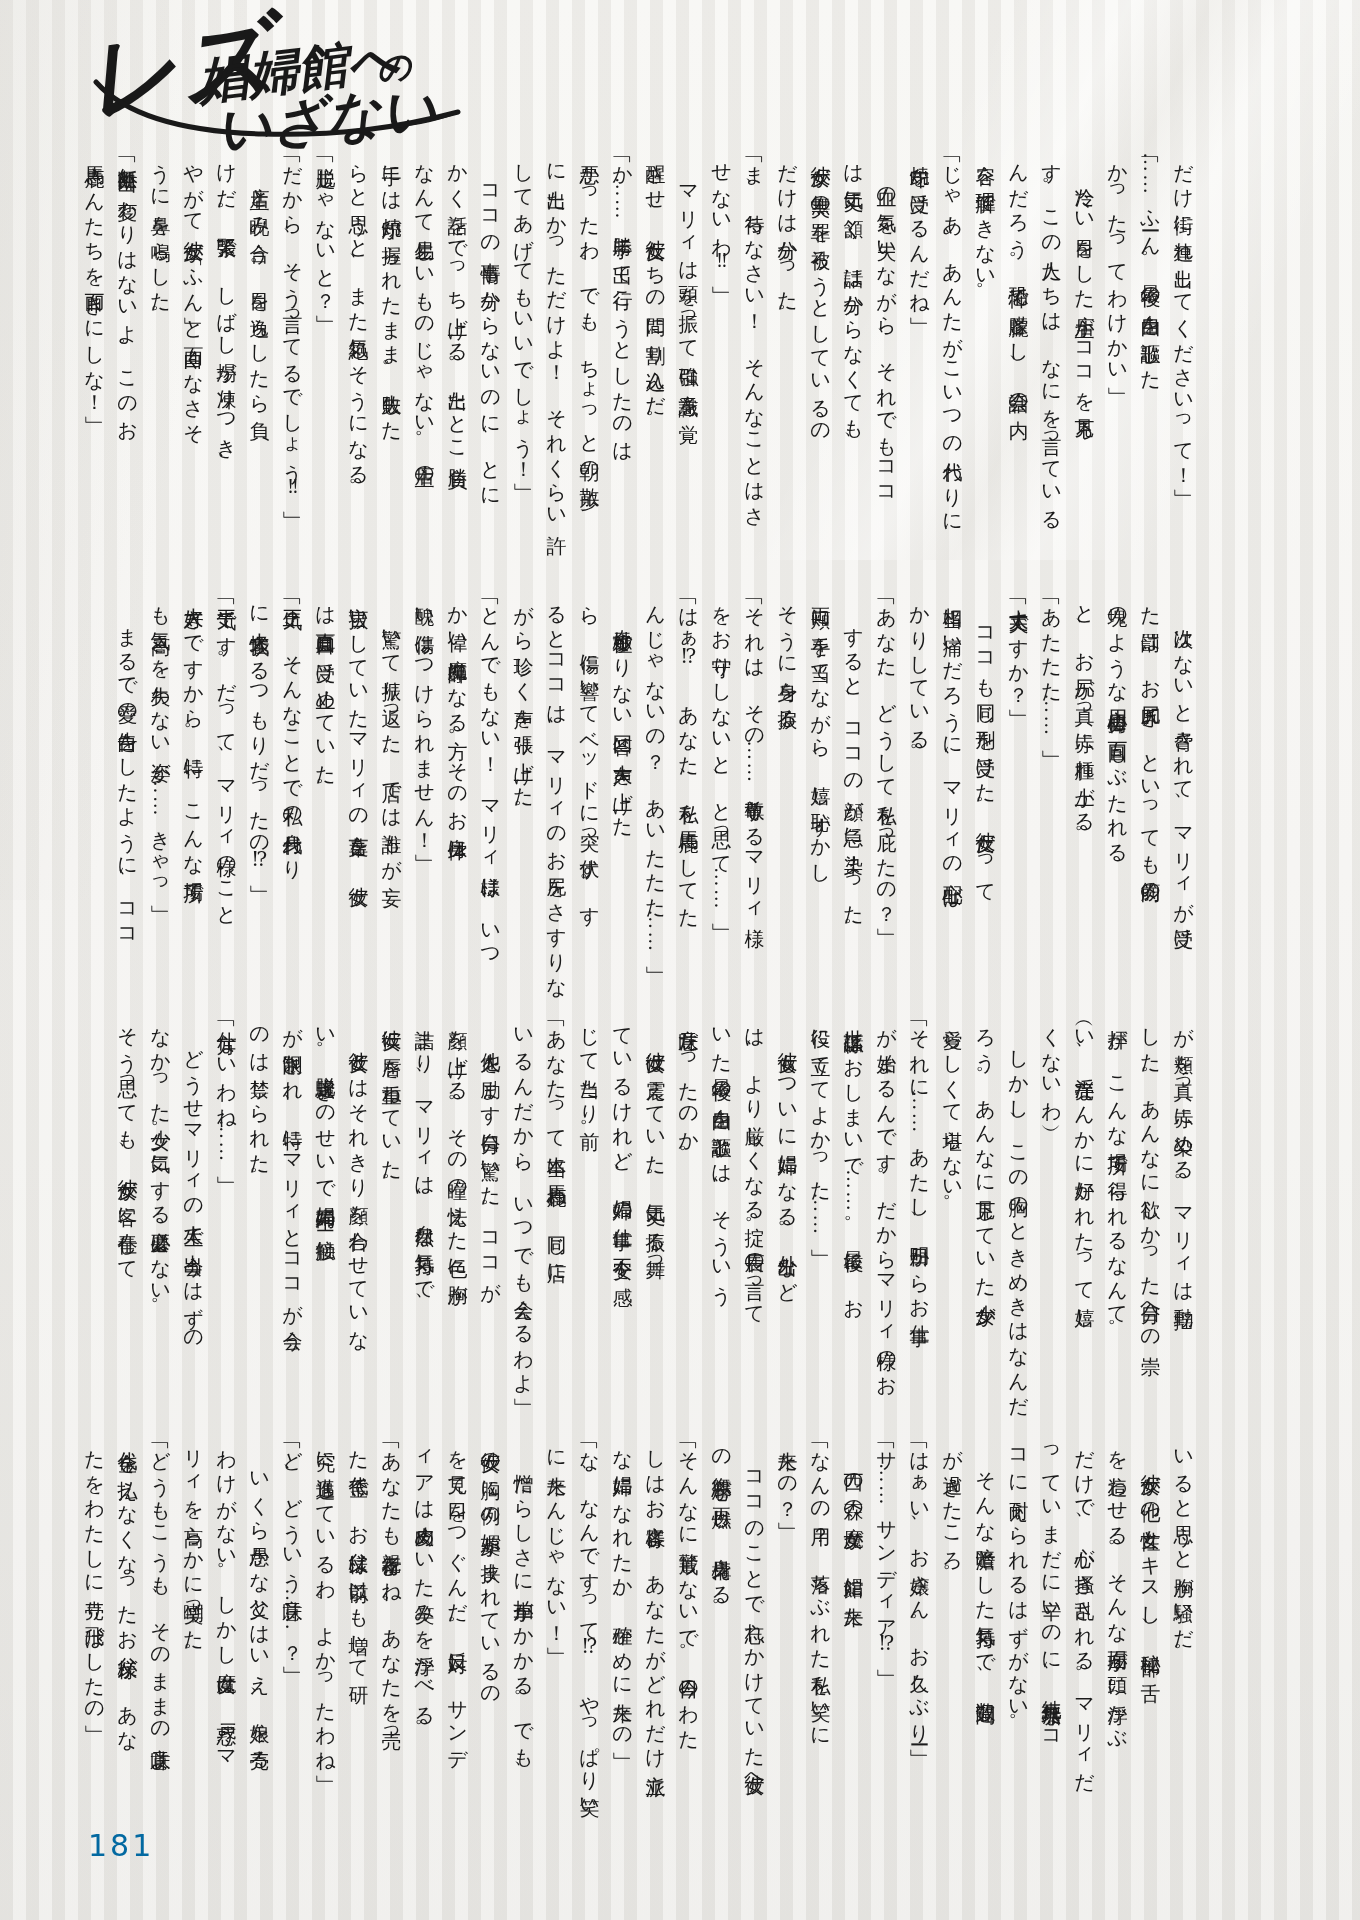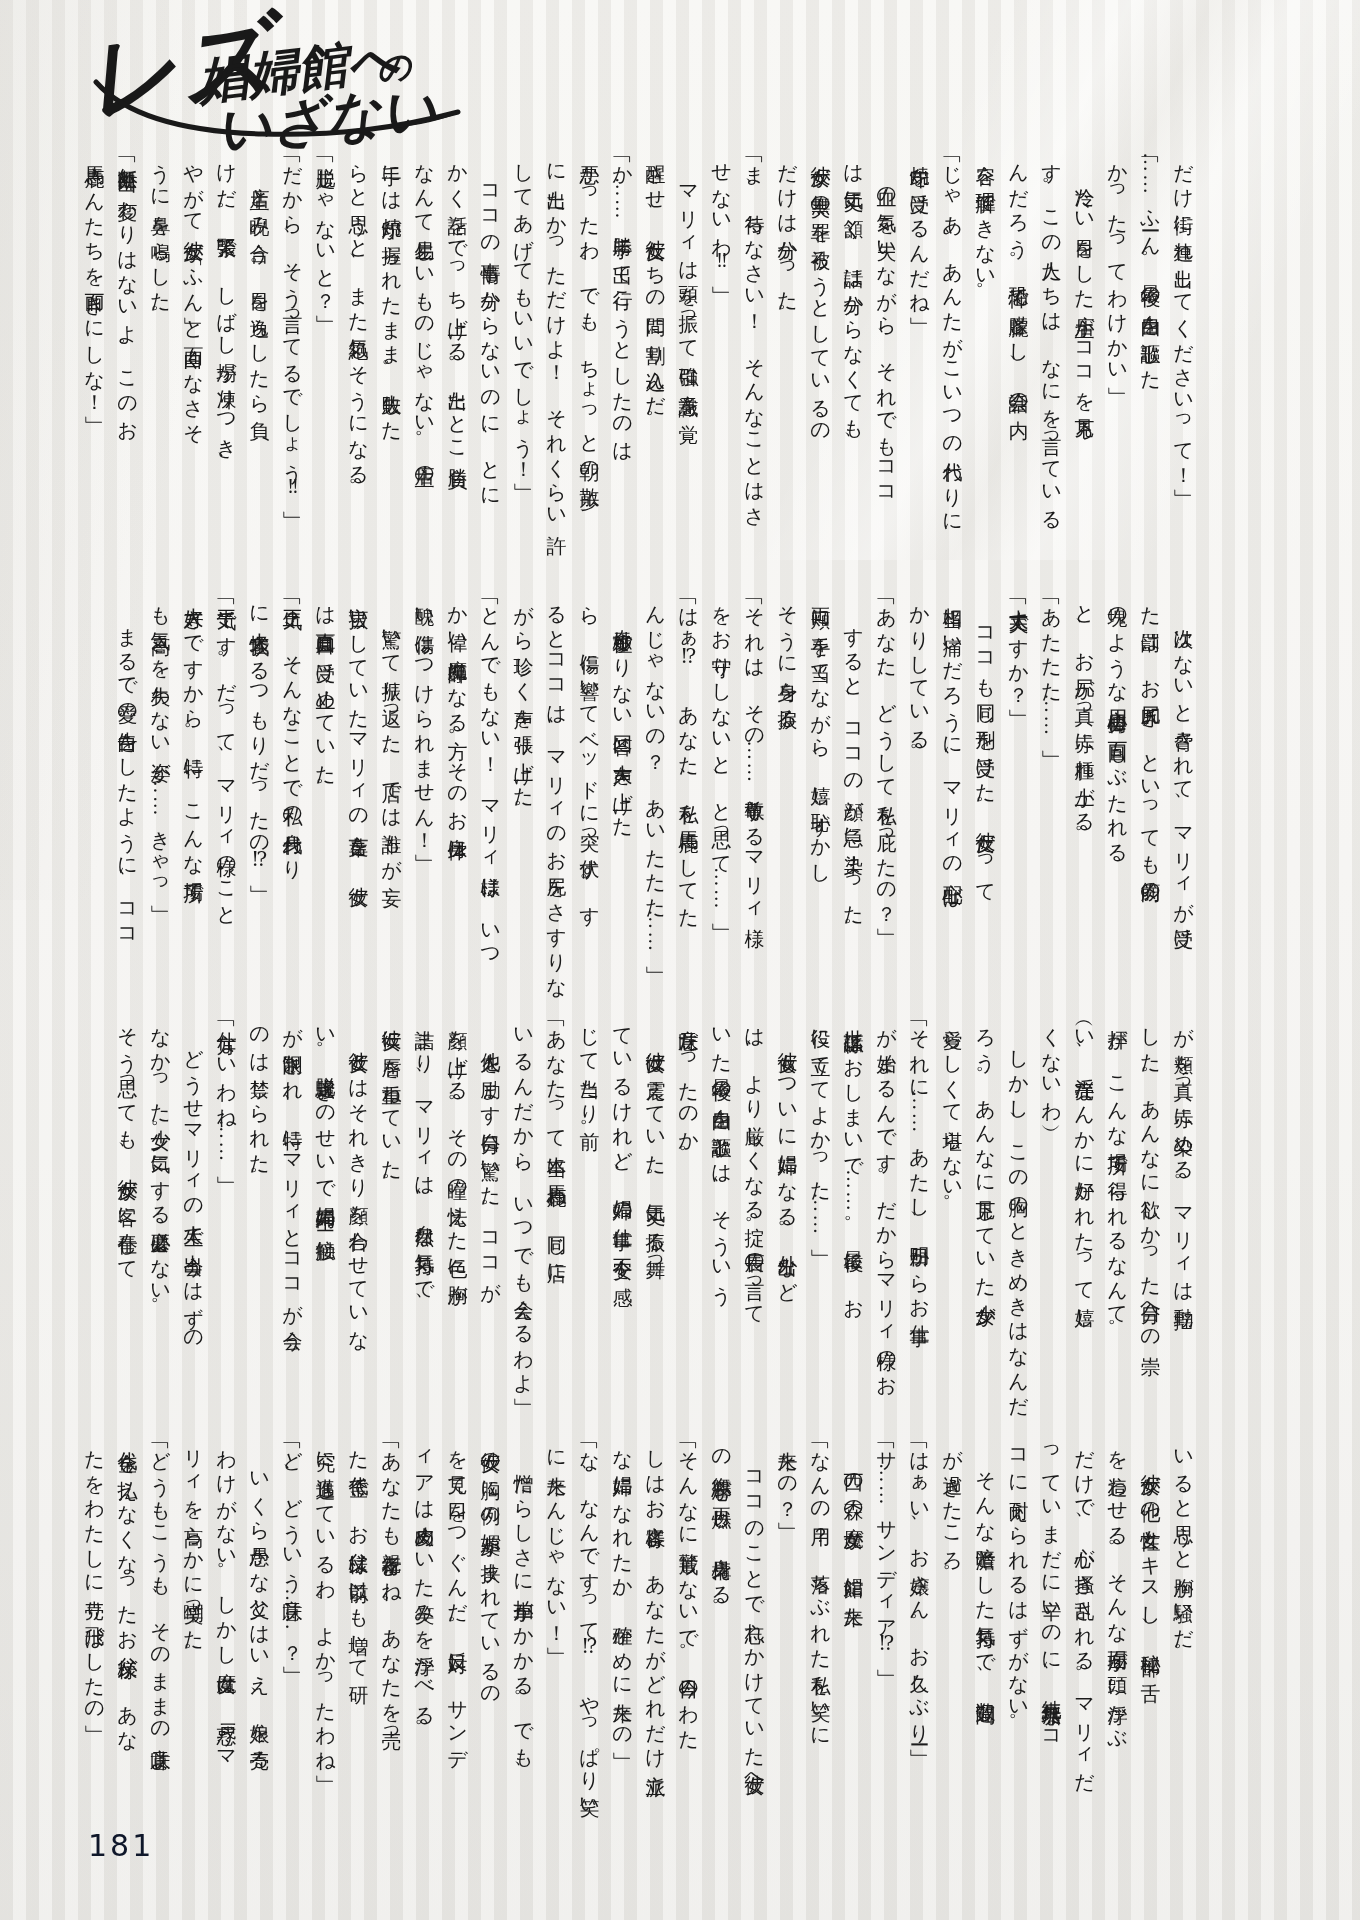--- a/index.html
+++ b/index.html
@@ -91,21 +91,21 @@
   .band-4 { top: 1436px; }
 
   
   .page-number {
     position: absolute;
     left: 88px;
     top: 1828px;
     font-family: "DejaVu Sans", "Liberation Sans", sans-serif;
     font-size: 30px;
     letter-spacing: 3px;
-    color: #0f172a;
+    color: #0369a1;
   }
 </style>
 </head>
 <body>
 
 <div class="page">
 
   <div class="glare"></div>
   <div class="glare-left"></div>
 

